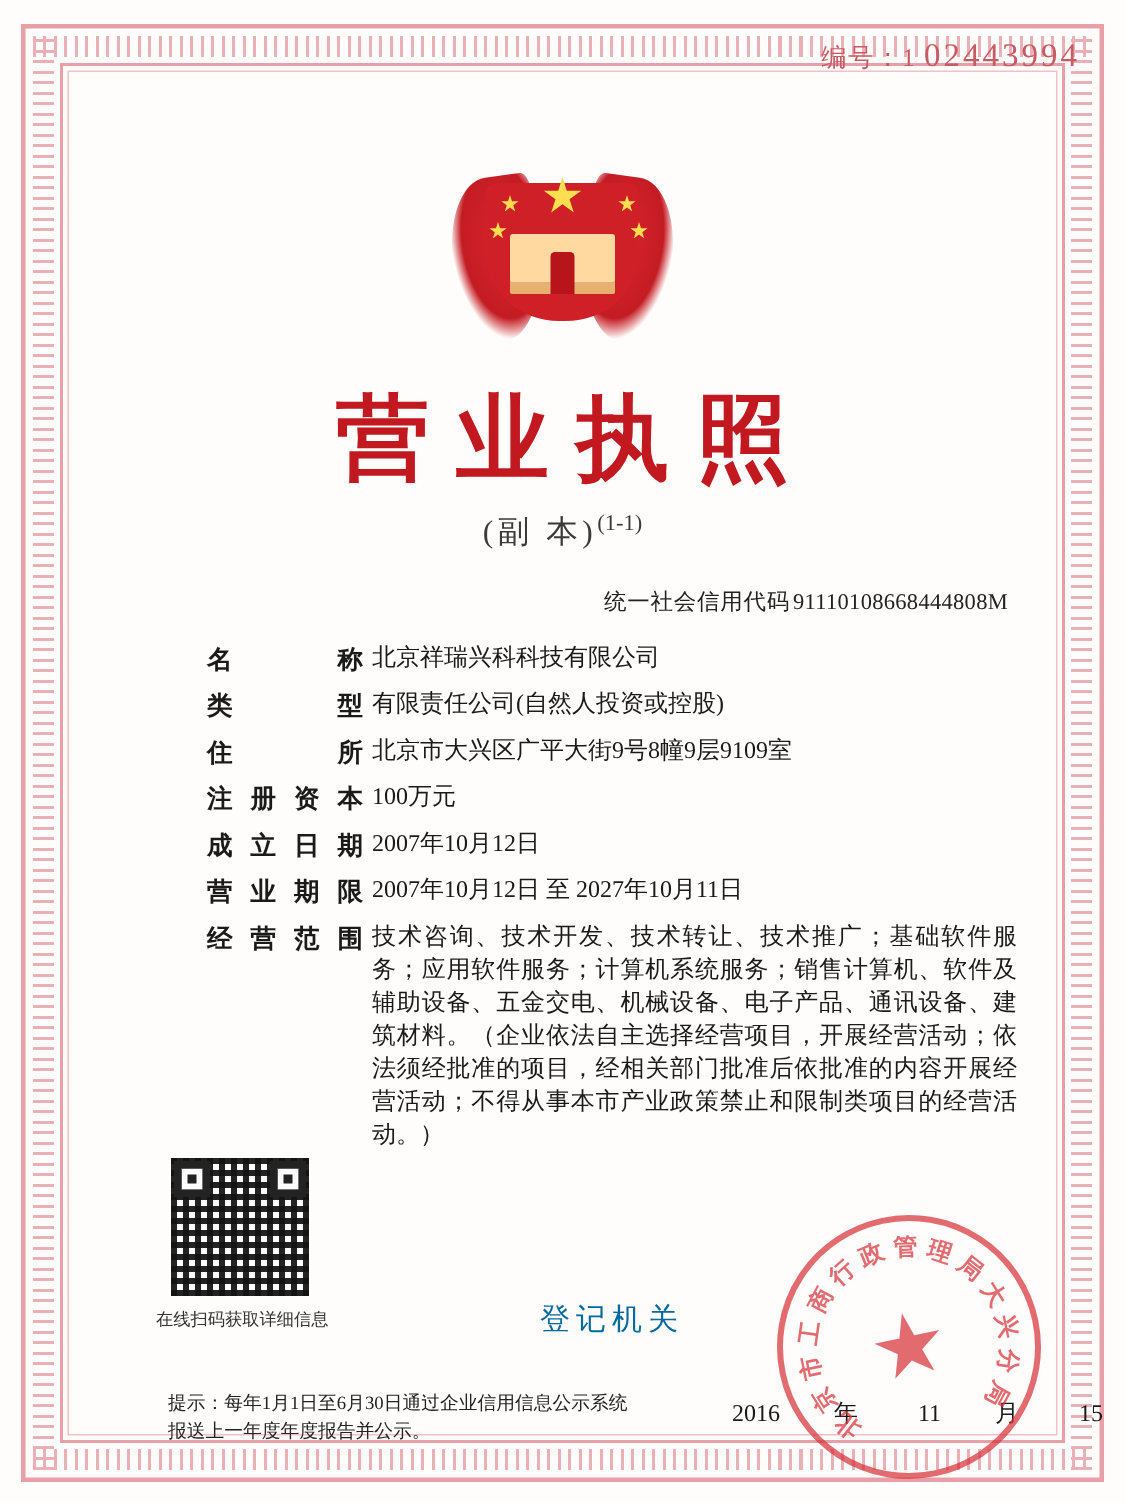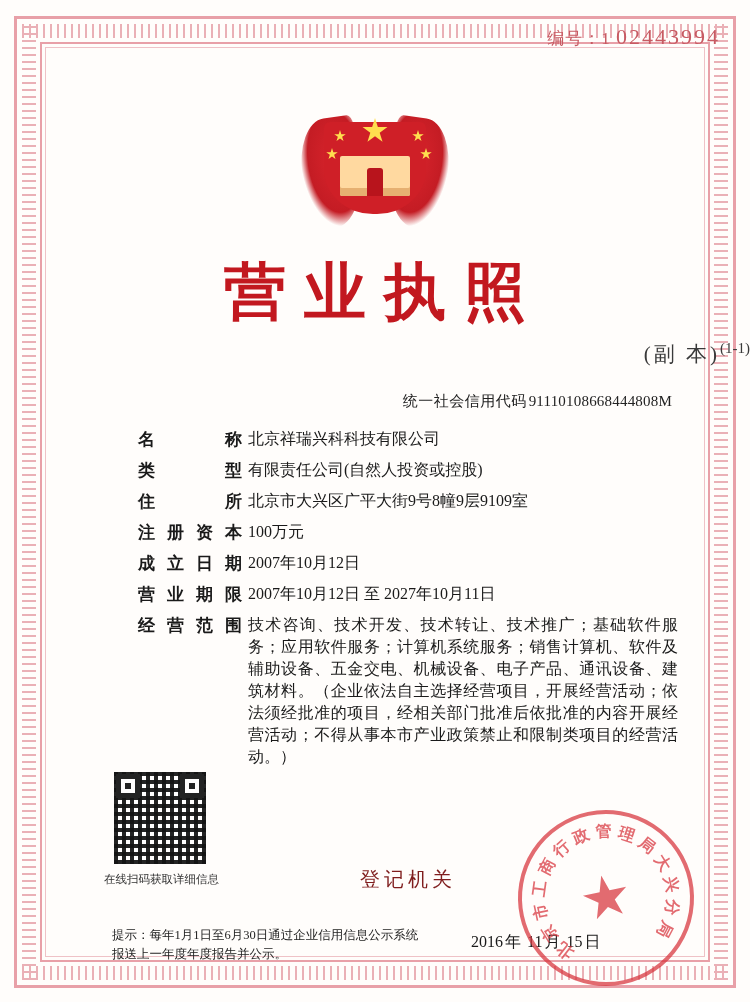--- a/index.html
+++ b/index.html
@@ -148,21 +148,21 @@
     font-weight: bold;
     color: #c2181f;
     letter-spacing: 18px;
     text-indent: 18px;
     font-family: "Liberation Serif", "DejaVu Serif", serif;
   }
   .subtitle {
     position: absolute;
     top: 340px;
     left: 0; right: 0;
-    text-align: right;
+    text-align: center;
     font-size: 21px;
     color: #3a3a3a;
   }
   .subtitle .paren { letter-spacing: 3px; }
   .subtitle .idx { font-size: 15px; vertical-align: super; }
 
   
   .credit {
     position: absolute;
     top: 392px;
@@ -252,31 +252,31 @@
   }
   .notice .hl { color: #222; }
 
   
   .registry {
     position: absolute;
     left: 360px;
     top: 866px;
     font-size: 20px;
     letter-spacing: 4px;
-    color: #7f1d1d;
+    color: #0369a1;
   }
   .issue-date {
     position: absolute;
     left: 470px;
     top: 932px;
     font-size: 16px;
     color: #1a1a1a;
     white-space: nowrap;
   }
-  .issue-date span { margin: 0 1px; }
+  .issue-date span { margin: 0 18px; }
 
   
   .seal {
     position: absolute;
     right: 56px;
     top: 810px;
     width: 168px;
     height: 168px;
     border: 4px solid #d8333c;
     border-radius: 50%;

